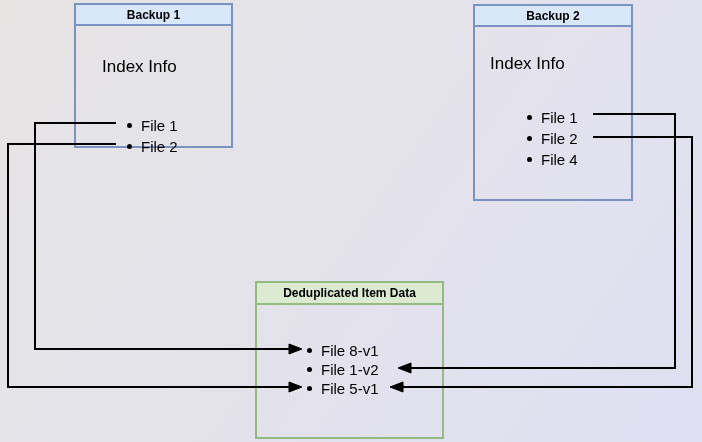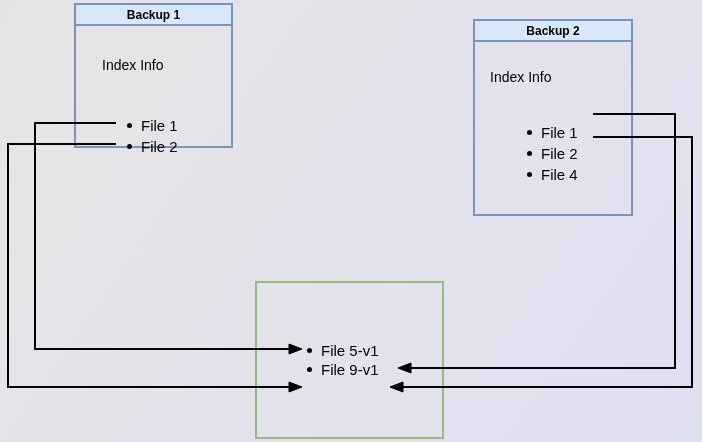--- a/index.html
+++ b/index.html
@@ -35,21 +35,21 @@
     text-align: center;
     font-weight: bold;
     font-size: 12px;
     color: #000;
     display: flex; align-items: center; justify-content: center;
   }
   .blue  .box-header { background: #d9e7fa; border-bottom: 2px solid #7a93c1; height: 21px; }
   .green .box-header { background: #dcead2; border-bottom: 2px solid #93ba81; height: 22px; }
   .body-label {
     position: absolute;
-    font-size: 14px;
+    font-size: 17px;
     color: #000;
     white-space: nowrap;
   }
   .items { position: absolute; }
   .item {
     display: flex;
     align-items: center;
     font-size: 15px;
     color: #000;
     white-space: nowrap;
@@ -96,45 +96,50 @@
         <span class="dot"></span>
         <span>File 1</span>
       </div>
       <div class="item">
         <span class="dot"></span>
         <span>File 2</span>
       </div>
     </div>
   </div>
 
-  <div class="box blue" style="left:473px; top:19px; width:160px; height:197px;">
+  <div class="box blue" style="left:473px; top:4px; width:160px; height:197px;">
     <div class="box-header">Backup 2</div>
     <div class="body-label" style="left:15px; top:48px;">Index Info</div>
     <div class="items b2-items" style="left:52px; top:101px;">
       <div class="item">
         <span class="dot"></span>
         <span>File 1</span>
       </div>
       <div class="item">
         <span class="dot"></span>
         <span>File 2</span>
       </div>
       <div class="item">
         <span class="dot"></span>
         <span>File 4</span>
       </div>
     </div>
   </div>
 
   <div class="box green" style="left:255px; top:281px; width:189px; height:158px;">
+    <div class="box-header">Deduplicated Item Data</div>
     <div class="items dd-items" style="left:50px; top:58px;">
       <div class="item">
         <span class="dot"></span>
-        <span>File 5-v1</span>
+        <span>File 8-v1</span>
       </div>
       <div class="item">
         <span class="dot"></span>
-        <span>File 9-v1</span>
+        <span>File 1-v2</span>
+      </div>
+      <div class="item">
+        <span class="dot"></span>
+        <span>File 5-v1</span>
       </div>
     </div>
   </div>
 
 </div>
 
 </body></html>

